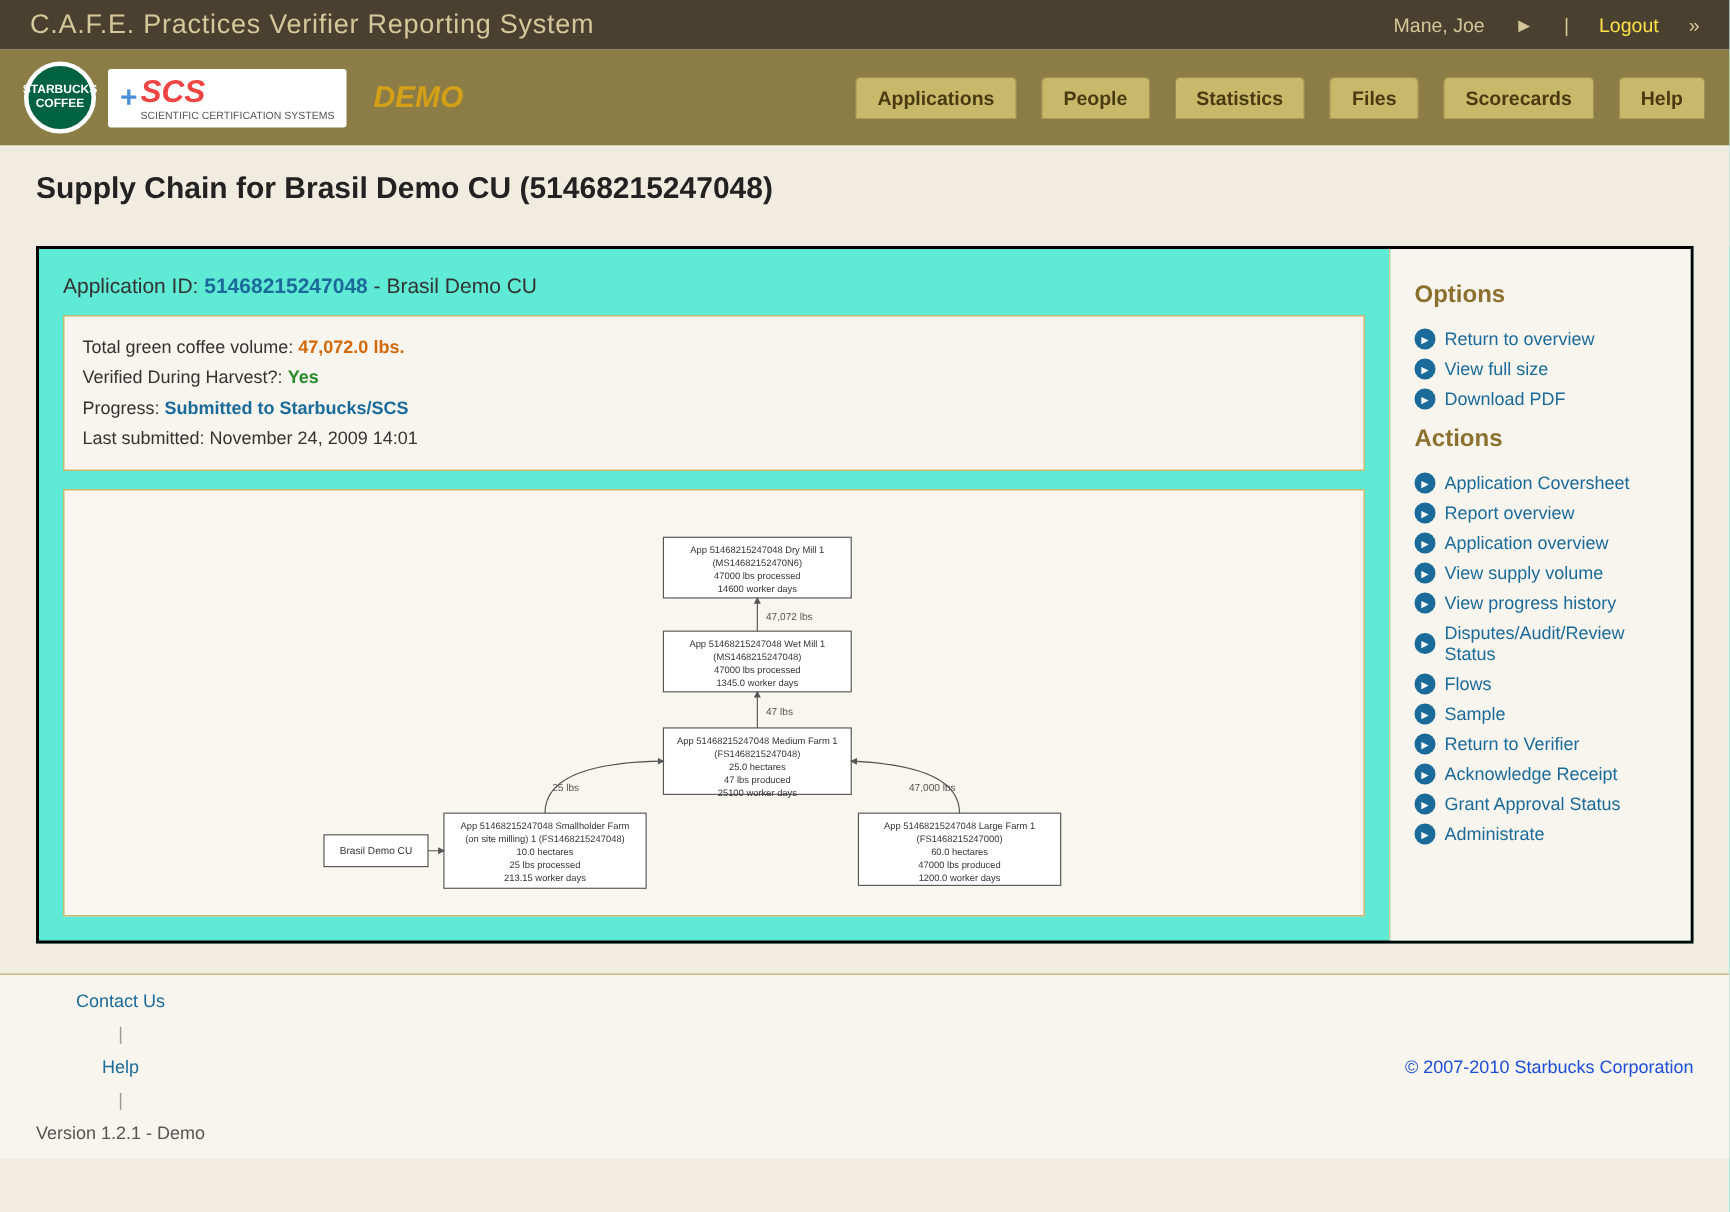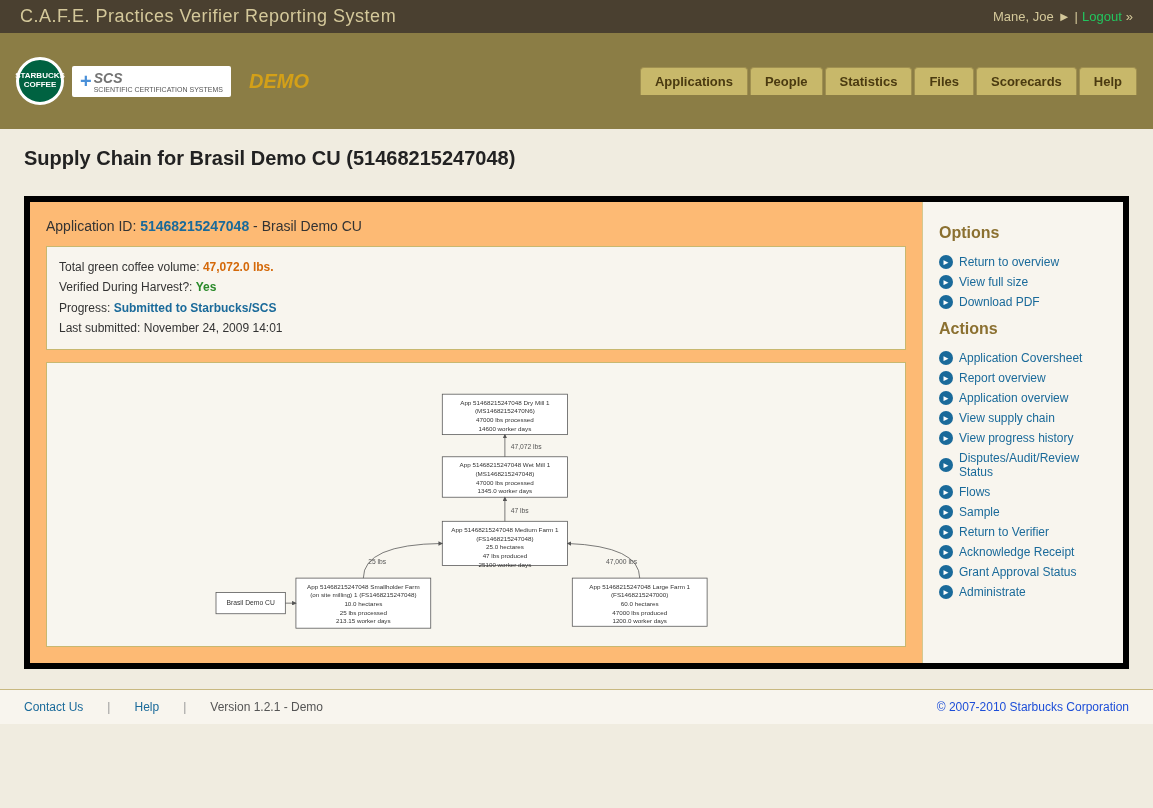--- a/index.html
+++ b/index.html
@@ -9,57 +9,57 @@
     .top-bar {
       background: #4a4030;
       color: #d4c89a;
       display: flex;
       align-items: center;
       justify-content: space-between;
       padding: 6px 20px;
       font-size: 13px;
     }
     .top-bar-title { color: #d4c89a; font-size: 18px; letter-spacing: 0.5px; }
-    .top-bar-right { display: flex; align-items: center; gap: 4px; color: #d4c89a; font-size: 13px; }
-    .top-bar-right a { color: #22c55e; text-decoration: none; }
+    .top-bar-right { display: flex; align-items: center; gap: 20px; color: #d4c89a; font-size: 13px; }
+    .top-bar-right a { color: #fde047; text-decoration: none; }
     .top-bar-separator { color: #d4c89a; }
 
     
     .logo-bar {
       background: #8b7d45;
       display: flex;
       align-items: center;
-      padding: 24px 16px;
+      padding: 8px 16px;
       gap: 12px;
     }
     .logo-area { display: flex; align-items: center; gap: 8px; }
     .starbucks-logo {
       width: 48px; height: 48px;
       border-radius: 50%;
       background: #006241;
       border: 3px solid #fff;
       display: flex; align-items: center; justify-content: center;
       color: #fff; font-size: 8px; font-weight: bold; text-align: center;
       line-height: 1.1;
     }
     .scs-logo {
       display: flex; align-items: center; gap: 2px;
       background: white; padding: 4px 8px; border-radius: 2px;
     }
     .scs-plus { color: #4a90d9; font-size: 20px; font-weight: bold; }
-    .scs-text { color: #737373; font-size: 14px; font-weight: bold; font-style: italic; }
+    .scs-text { color: #ef4444; font-size: 21px; font-weight: bold; font-style: italic; }
     .scs-sub { font-size: 7px; color: #555; white-space: nowrap; display: block; }
     .demo-text { color: #d4a017; font-size: 20px; font-weight: bold; font-style: italic; margin-left: 10px; }
 
     
     nav {
       display: flex;
       align-items: flex-end;
       margin-left: auto;
-      gap: 2px;
+      gap: 16px;
     }
     .nav-item {
       background: #c8b86a;
       color: #4a3a10;
       padding: 6px 14px;
       border-top-left-radius: 4px;
       border-top-right-radius: 4px;
       font-size: 13px;
       font-weight: bold;
       cursor: pointer;
@@ -75,22 +75,22 @@
       font-size: 20px;
       font-weight: bold;
       color: #222;
       background: #f0ece0;
     }
 
     
     .main-content {
       display: flex;
       margin: 0 24px 20px 24px;
-      background: #fdba74;
-      border: 6px solid #000000;
+      background: #5eead4;
+      border: 2px solid #000000;
     }
 
     
     .left-panel {
       flex: 1;
       padding: 16px;
       border-right: 1px solid #d4c890;
     }
 
     .app-id-bar {
@@ -171,21 +171,21 @@
       background: #f8f5ee;
       border-top: 1px solid #c8b880;
       padding: 10px 24px;
       display: flex;
       justify-content: space-between;
       align-items: center;
       font-size: 12px;
       color: #555;
       margin-top: 10px;
     }
-    .footer-left { display: flex; gap: 24px; align-items: center; }
+    .footer-left { display: flex; gap: 8px; align-items: center; flex-direction: column; }
     .footer-left a { color: #1a6a9a; text-decoration: none; }
     .footer-sep { color: #999; }
     .footer-right { color: #1d4ed8; }
   </style>
 </head>
 <body>
 
 <div class="top-bar">
   <span class="top-bar-title">C.A.F.E. Practices Verifier Reporting System</span>
   <div class="top-bar-right">
@@ -333,21 +333,21 @@
     <a href="#" class="panel-link">
       <span class="panel-link-icon">►</span>
       <span>Report overview</span>
     </a>
     <a href="#" class="panel-link">
       <span class="panel-link-icon">►</span>
       <span>Application overview</span>
     </a>
     <a href="#" class="panel-link">
       <span class="panel-link-icon">►</span>
-      <span>View supply chain</span>
+      <span>View supply volume</span>
     </a>
     <a href="#" class="panel-link">
       <span class="panel-link-icon">►</span>
       <span>View progress history</span>
     </a>
     <a href="#" class="panel-link">
       <span class="panel-link-icon">►</span>
       <span>Disputes/Audit/Review Status</span>
     </a>
     <a href="#" class="panel-link">

